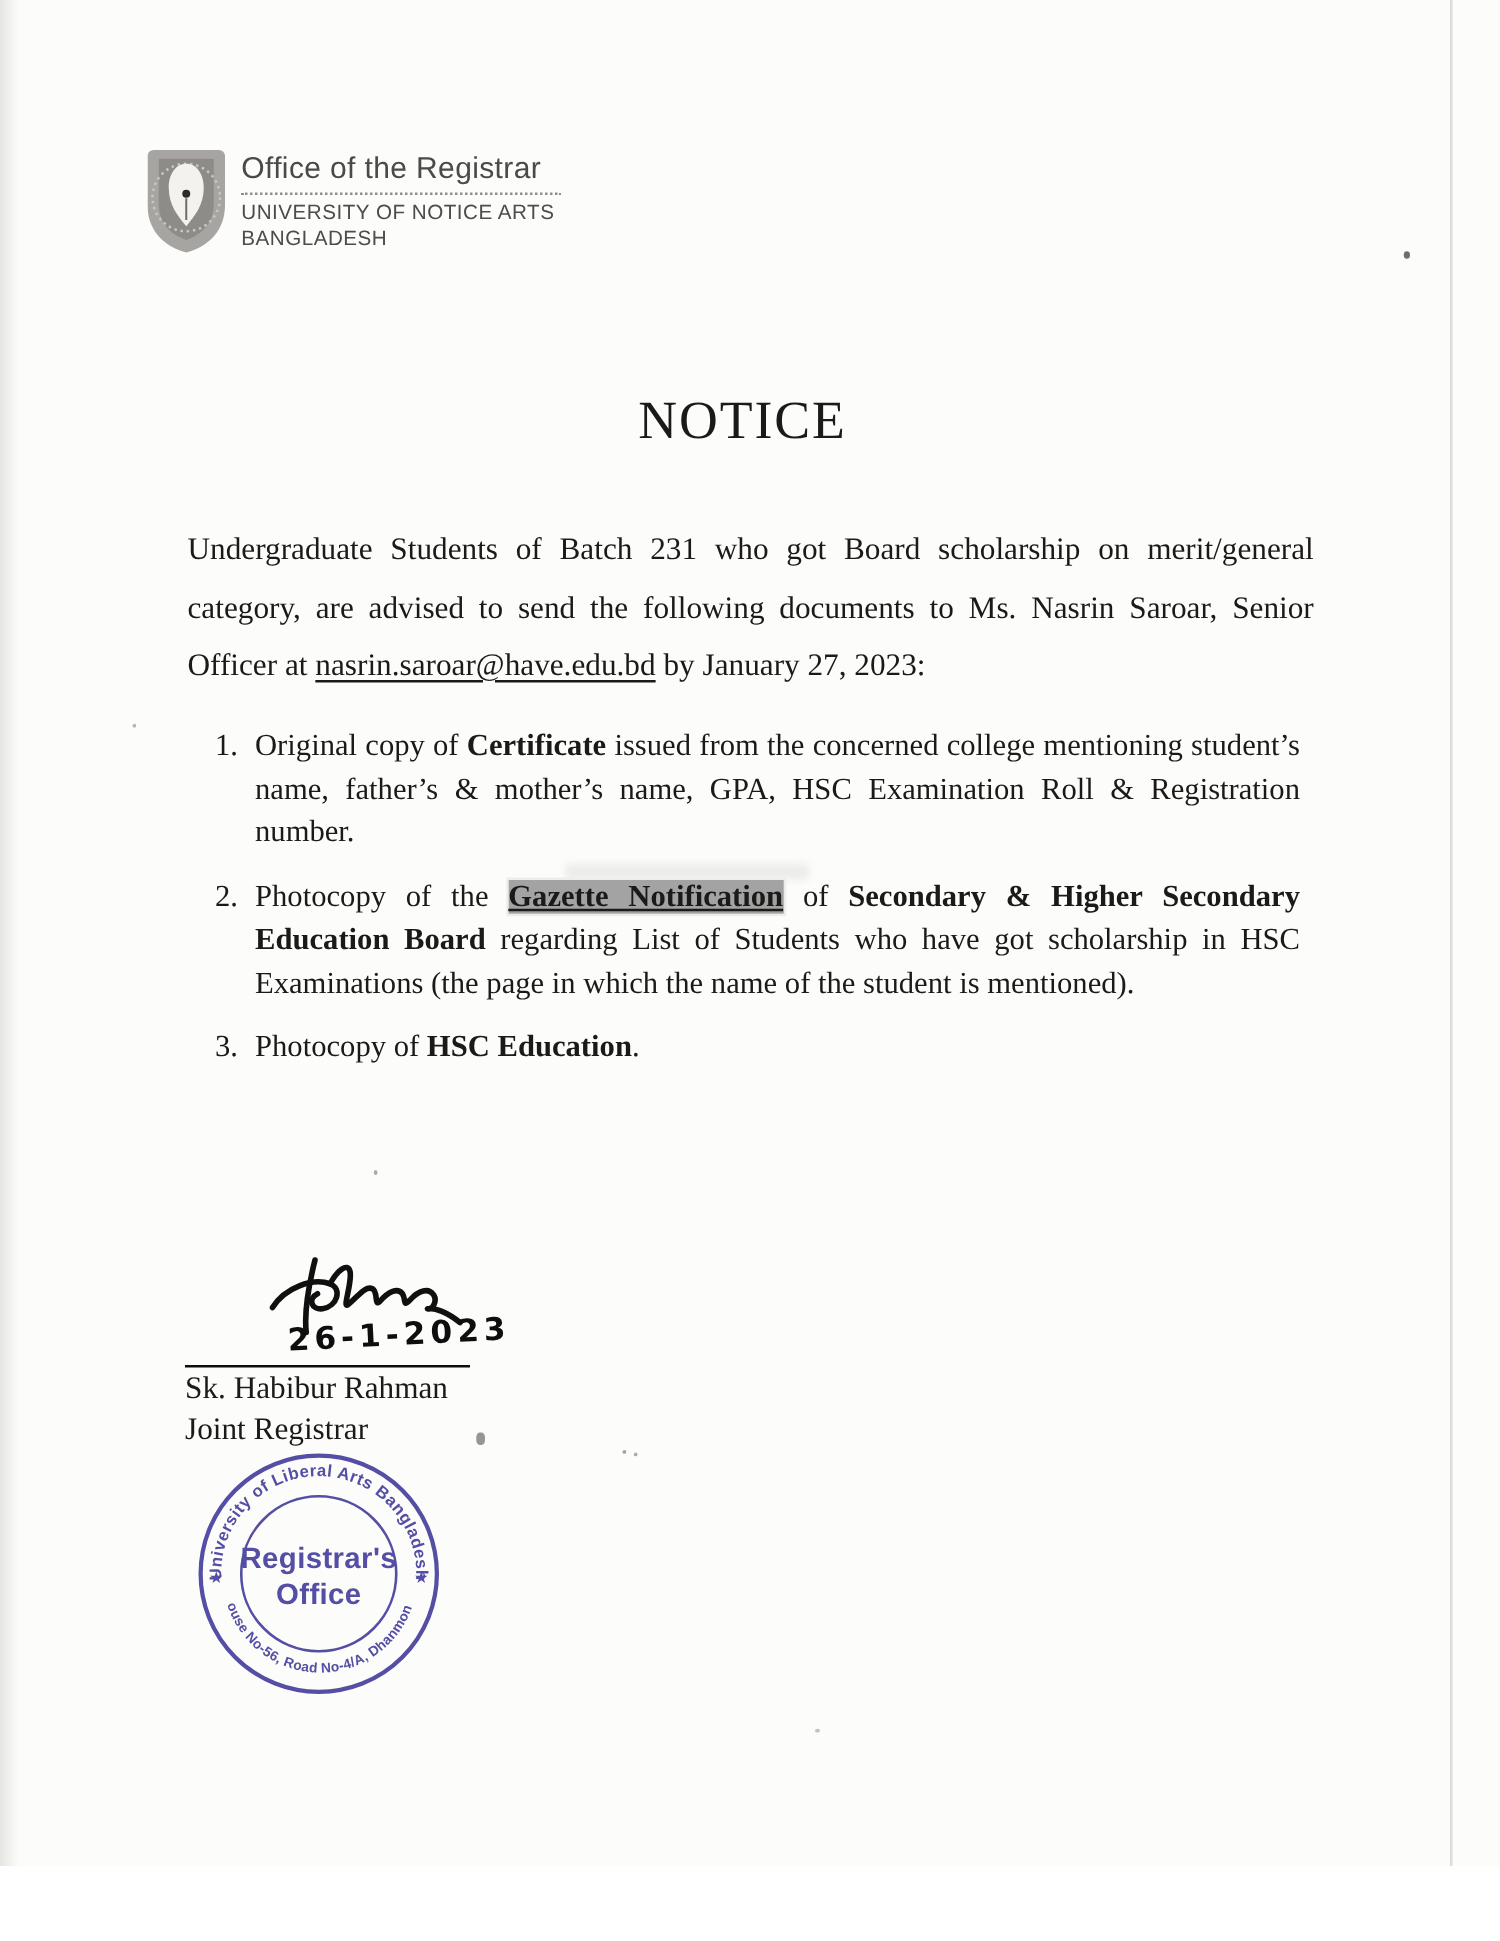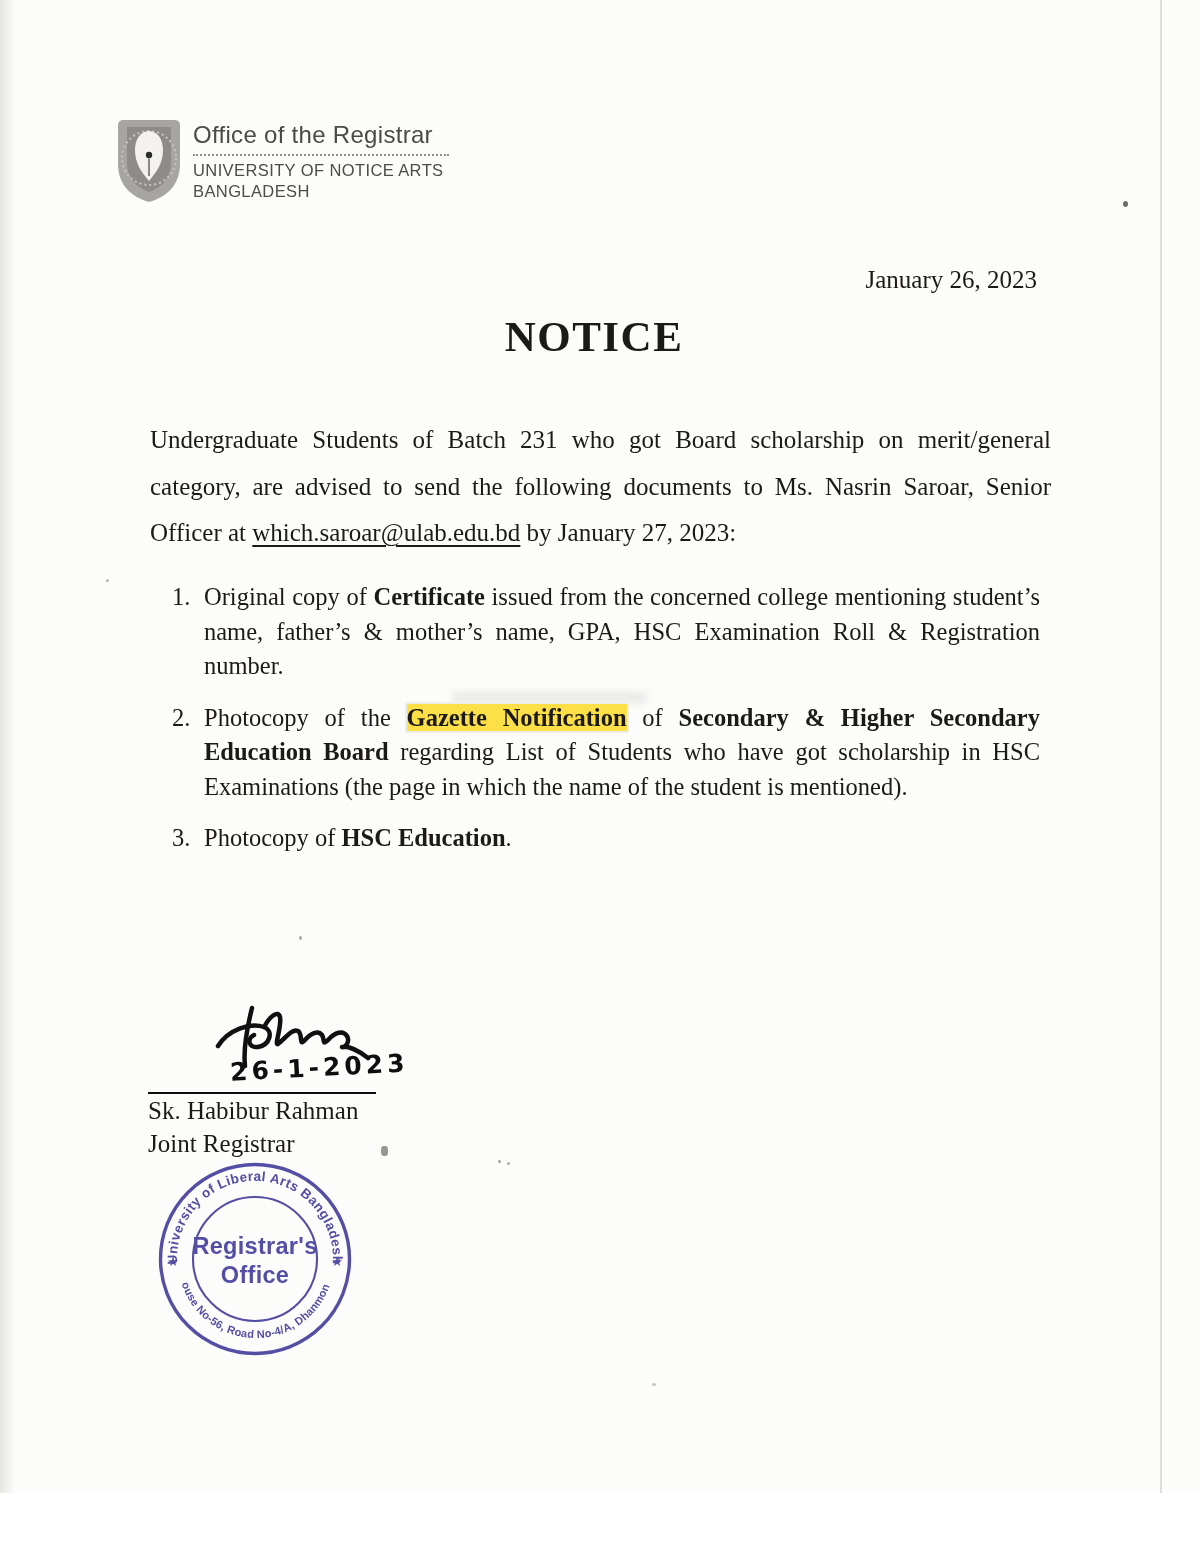--- a/index.html
+++ b/index.html
@@ -21,27 +21,27 @@
     font-family:"Liberation Sans",sans-serif;}
   .logo{width:62px;height:86px;flex:0 0 auto;}
   .header-text{margin-left:13px;padding-top:3px;}
   .dept{font-size:24px;color:#4a4a48;letter-spacing:.3px;}
   .hdr-rule{width:256px;height:0;border-top:2px dotted #8e8e8a;margin:5px 0 4px;}
   .univ,.country{font-size:16.5px;color:#4c4c4a;letter-spacing:.4px;line-height:21px;}
 
   .date{position:absolute;top:266px;left:0;width:1037px;text-align:right;font-size:25px;}
 
   .doc-title{position:absolute;top:312px;left:0;width:1188px;text-align:center;
-    font-size:43px;font-weight:700;letter-spacing:1.5px;}
+    font-size:43px;font-weight:400;letter-spacing:1.5px;}
 
   .intro{position:absolute;left:150px;top:392px;width:901px;
     font-size:25px;line-height:46.5px;text-align:justify;}
   .u{text-decoration:underline;text-underline-offset:4px;text-decoration-thickness:2px;}
   .b{font-weight:700;}
-  .hl{background:#fde047;box-shadow:0 0 0 2px #ededea;}
+  .hl{background:#a3a3a3;box-shadow:0 0 0 2px #ededea;text-decoration:underline;}
 
   .req-list{position:absolute;left:172px;top:580px;width:868px;}
   .list-item{display:flex;margin-bottom:17px;font-size:24.5px;line-height:34.5px;}
   .num{flex:0 0 32px;}
   .item-text{flex:1;text-align:justify;}
 
   
   .sig{position:absolute;left:148px;top:1002px;width:330px;height:170px;}
   .scribble{position:absolute;left:60px;top:0;}
   .hand-date{position:absolute;left:82px;top:51px;
@@ -86,25 +86,24 @@
       <path d="M31 40.5 V58" stroke="#6f6d6a" stroke-width="1.6"></path>
     </svg>
     <div class="header-text">
       <div class="dept">Office of the Registrar</div>
       <div class="hdr-rule"></div>
       <div class="univ">UNIVERSITY OF NOTICE ARTS</div>
       <div class="country">BANGLADESH</div>
     </div>
   </div>
 
-  <div class="date">January 26, 2023</div>
 
   <div class="doc-title">NOTICE</div>
 
-  <p class="intro"><span>Undergraduate Students of Batch 231 who got Board scholarship on merit/general category, are advised to send the following documents to Ms. Nasrin Saroar, Senior Officer at </span><span class="u">which.saroar@ulab.edu.bd</span><span> by January 27, 2023:</span></p>
+  <p class="intro"><span>Undergraduate Students of Batch 231 who got Board scholarship on merit/general category, are advised to send the following documents to Ms. Nasrin Saroar, Senior Officer at </span><span class="u">nasrin.saroar@have.edu.bd</span><span> by January 27, 2023:</span></p>
 
   <div class="req-list">
     <div class="list-item">
       <span class="num">1.</span>
       <div class="item-text"><span>Original copy of </span><span class="b">Certificate</span><span> issued from the concerned college mentioning student’s name, father’s &amp; mother’s name, GPA, HSC Examination Roll &amp; Registration number.</span></div>
     </div>
     <div class="list-item">
       <span class="num">2.</span>
       <div class="item-text"><span>Photocopy of the </span><span class="b hl">Gazette Notification</span><span> of </span><span class="b">Secondary &amp; Higher Secondary Education Board</span><span> regarding List of Students who have got scholarship in HSC Examinations (the page in which the name of the student is mentioned).</span></div>
     </div>

